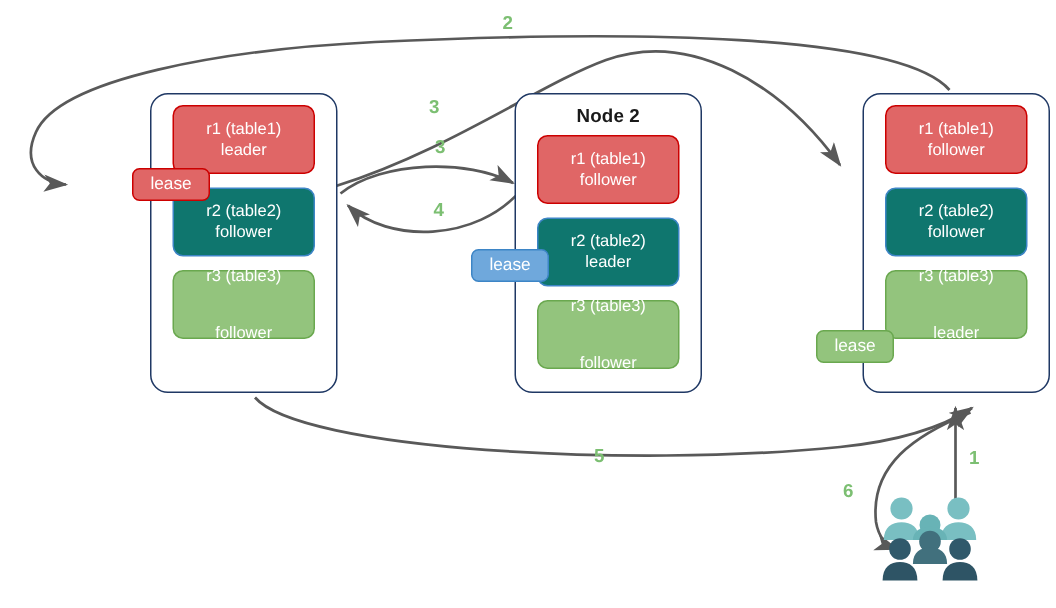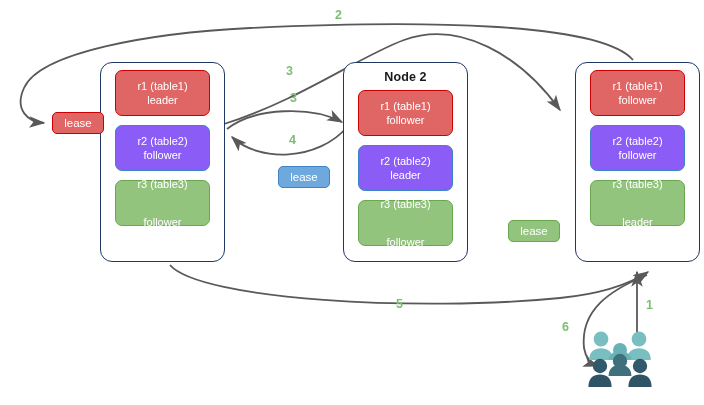--- a/index.html
+++ b/index.html
@@ -50,35 +50,36 @@
     display: flex;
     flex-direction: column;
     align-items: center;
     justify-content: center;
     color: #ffffff;
     font-size: 11px;
     line-height: 14px;
     text-align: right;
   }
   .replica.red   { background: #e06666; border: 1.4px solid #cc0000; }
-  .replica.blue  { background: #8b5cf6; border: 1.4px solid #3d85c6; }
+  .replica.blue  { background: #0f766e; border: 1.4px solid #3d85c6; }
   .replica.green { background: #93c47d; border: 1.4px solid #6aa84f; gap: 24px; }
 
   .lease {
     position: absolute;
     box-sizing: border-box;
     height: 22px;
     min-width: 52px;
     padding: 0 10px;
     border-radius: 5px;
     display: flex;
     align-items: center;
     justify-content: center;
     color: #ffffff;
     font-size: 11.5px;
+    margin-left: 36px;
   }
   .lease.red   { background: #e06666; border: 1.4px solid #cc0000; }
   .lease.blue  { background: #6fa8dc; border: 1.4px solid #3d85c6; }
   .lease.green { background: #93c47d; border: 1.4px solid #6aa84f; }
 
   .step {
     position: absolute;
     font-size: 12.5px;
     font-weight: bold;
     color: #7cbf72;

